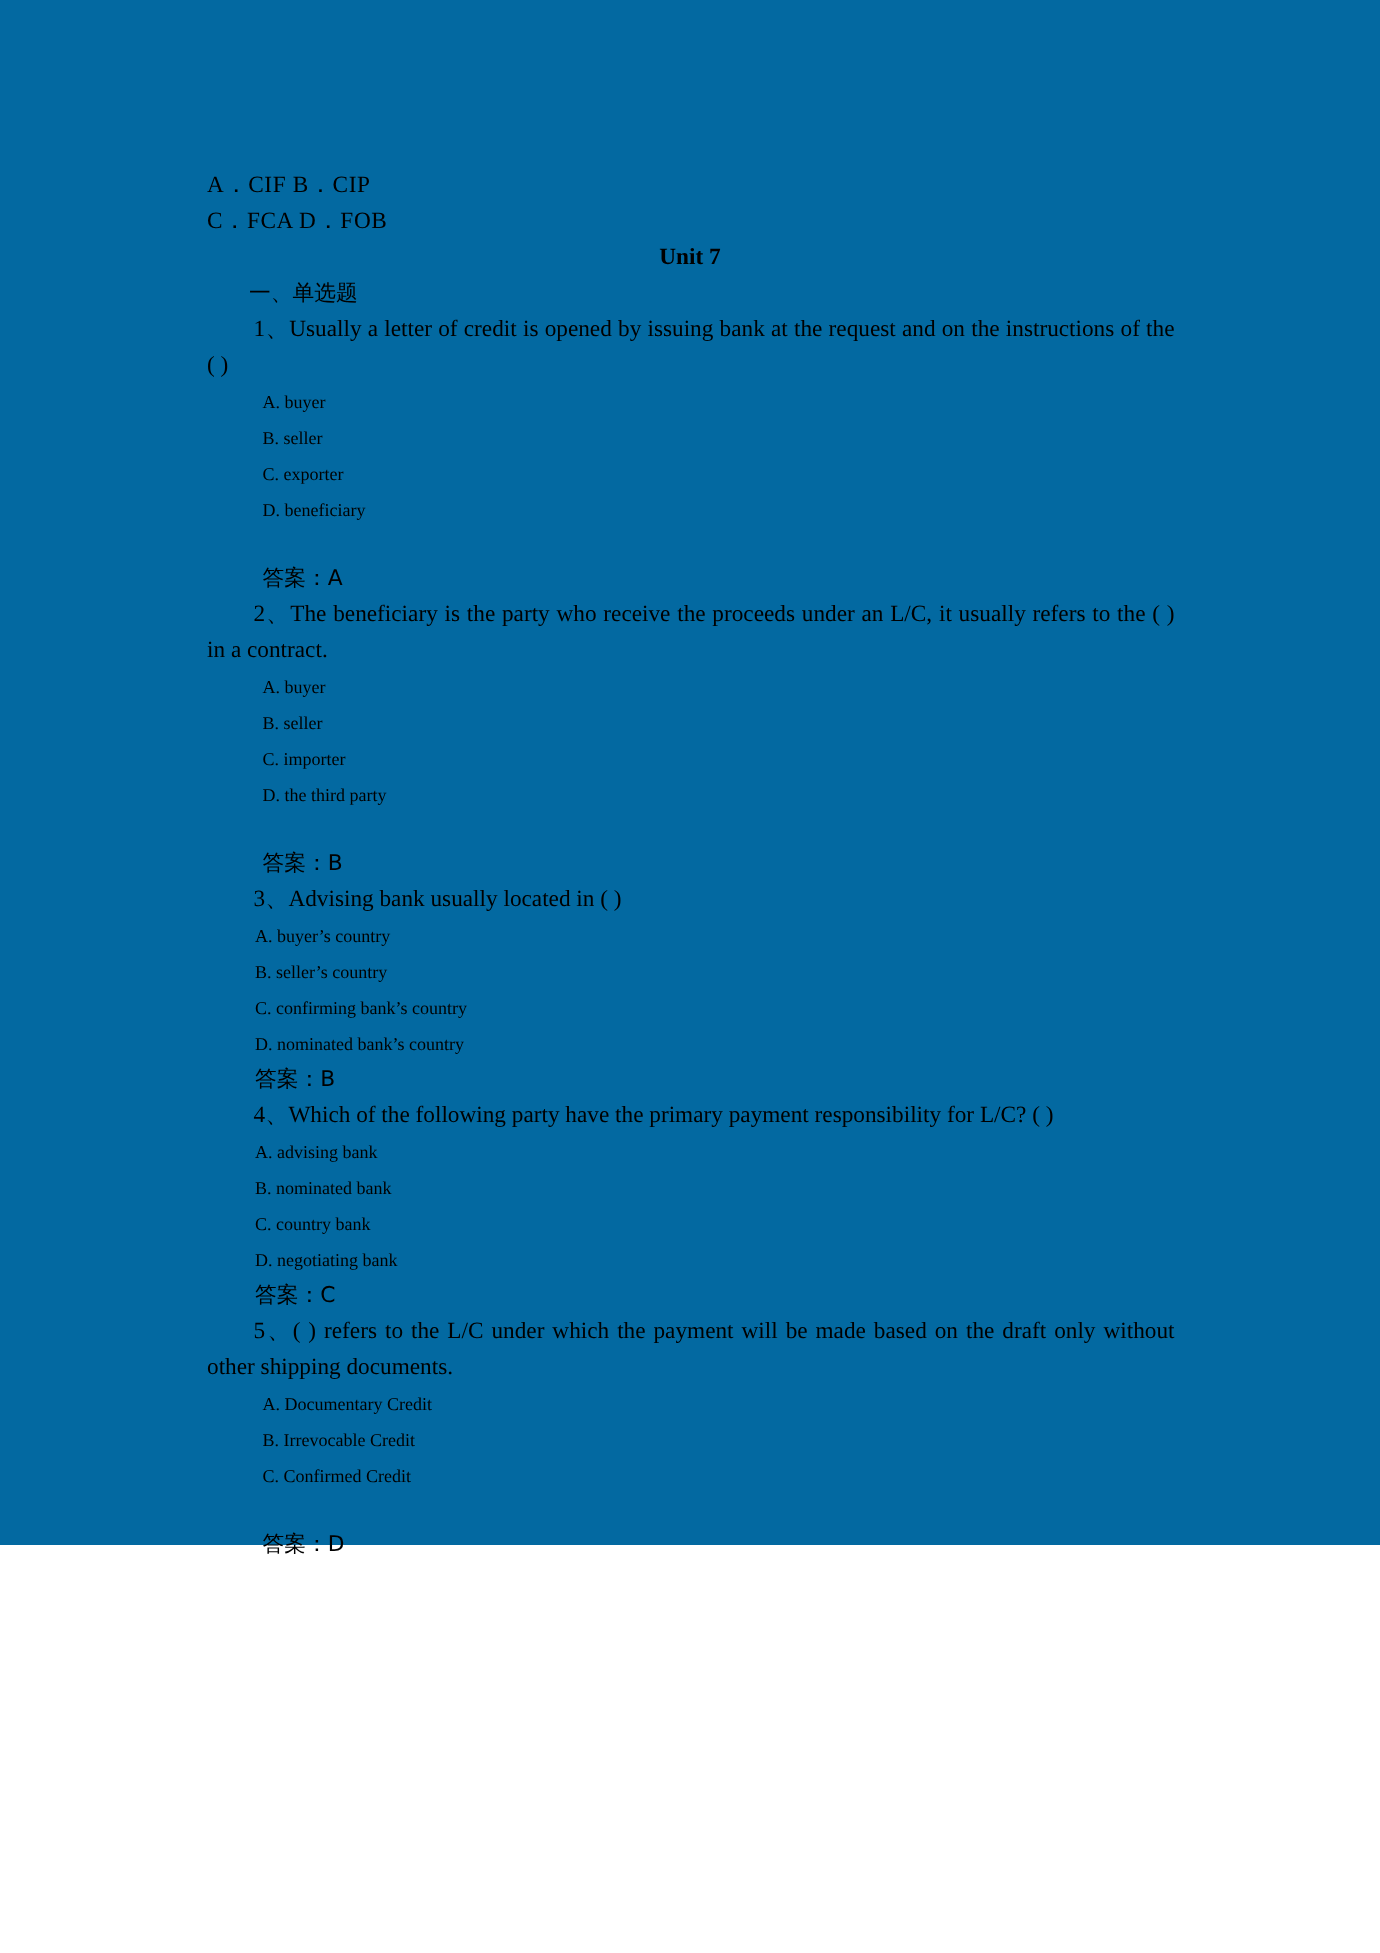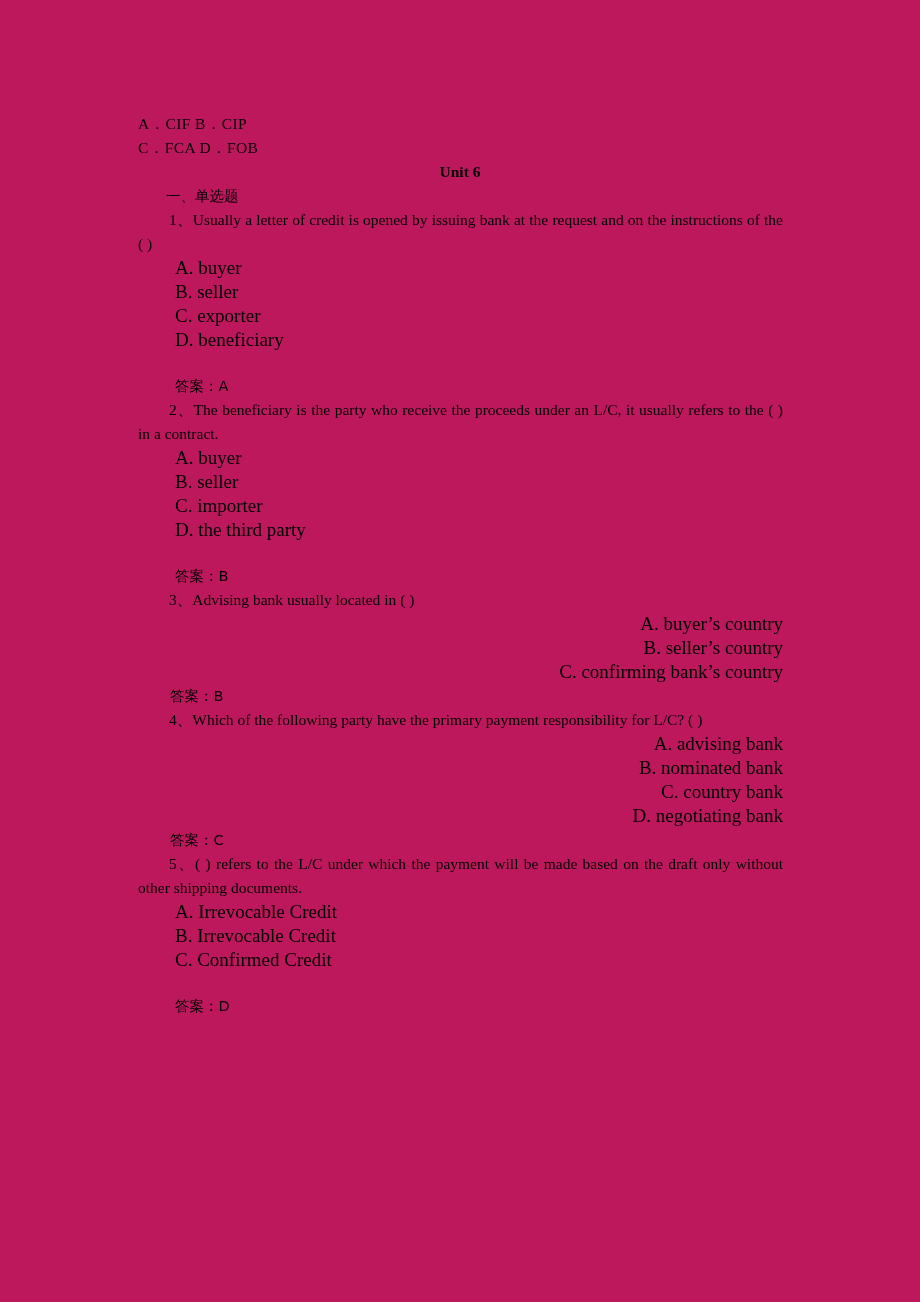--- a/index.html
+++ b/index.html
@@ -10,22 +10,22 @@
   body {
     width: 920px;
     height: 1302px;
     font-family: "Liberation Serif", "DejaVu Serif", serif;
     color: #000000;
     -webkit-font-smoothing: antialiased;
   }
   .page {
     position: relative;
     width: 920px;
-    height: 1302px;
-    background: #be185d;
+    height: 1030px;
+    background: #0369a1;
     box-sizing: border-box;
   }
   .content {
     position: absolute;
     left: 138px;
     top: 112px;
     width: 645px;
   }
   
   .carryover {
@@ -54,46 +54,46 @@
     line-height: 24px;
     text-indent: 31px;
     text-align: justify;
     text-justify: inter-word;
   }
   .q-stem.nospace {
     text-indent: 31px;
   }
   
   .opt {
-    font-size: 19px;
+    font-size: 12px;
     line-height: 24px;
   }
   .opt.ind-deep { padding-left: 37px; }
-  .opt.ind-shallow { padding-left: 32px; text-align: right; }
+  .opt.ind-shallow { padding-left: 32px; }
   .ans {
     font-size: 15.5px;
     line-height: 24px;
   }
   .ans.ind-deep { padding-left: 37px; margin-top: 22px; }
   .ans.ind-shallow { padding-left: 32px; }
   .cjk {
     font-family: "DejaVu Sans", "Liberation Sans", sans-serif;
     font-size: 14.5px;
   }
 </style>
 </head>
 <body>
 
 <div class="page">
   <div class="content">
 
     <div class="carryover">A．CIF B．CIP</div>
     <div class="carryover">C．FCA D．FOB</div>
 
-    <div class="unit-heading">Unit 6</div>
+    <div class="unit-heading">Unit 7</div>
 
     <div class="section-heading cjk">一、单选题</div>
 
     <div>
       <div class="q-stem">1、Usually a letter of credit is opened by issuing bank at the request and on the instructions of the ( )</div>
       <div class="opt ind-deep">A. buyer</div>
       <div class="opt ind-deep">B. seller</div>
       <div class="opt ind-deep">C. exporter</div>
       <div class="opt ind-deep">D. beneficiary</div>
       <div class="ans ind-deep cjk">答案：A</div>
@@ -106,34 +106,35 @@
       <div class="opt ind-deep">C. importer</div>
       <div class="opt ind-deep">D. the third party</div>
       <div class="ans ind-deep cjk">答案：B</div>
     </div>
 
     <div>
       <div class="q-stem">3、Advising bank usually located in ( )</div>
       <div class="opt ind-shallow">A. buyer’s country</div>
       <div class="opt ind-shallow">B. seller’s country</div>
       <div class="opt ind-shallow">C. confirming bank’s country</div>
+      <div class="opt ind-shallow">D. nominated bank’s country</div>
       <div class="ans ind-shallow cjk">答案：B</div>
     </div>
 
     <div>
       <div class="q-stem">4、Which of the following party have the primary payment responsibility for L/C? ( )</div>
       <div class="opt ind-shallow">A. advising bank</div>
       <div class="opt ind-shallow">B. nominated bank</div>
       <div class="opt ind-shallow">C. country bank</div>
       <div class="opt ind-shallow">D. negotiating bank</div>
       <div class="ans ind-shallow cjk">答案：C</div>
     </div>
 
     <div>
       <div class="q-stem nospace">5、( ) refers to the L/C under which the payment will be made based on the draft only without other shipping documents.</div>
-      <div class="opt ind-deep">A. Irrevocable Credit</div>
+      <div class="opt ind-deep">A. Documentary Credit</div>
       <div class="opt ind-deep">B. Irrevocable Credit</div>
       <div class="opt ind-deep">C. Confirmed Credit</div>
       <div class="ans ind-deep cjk">答案：D</div>
     </div>
 
   </div>
 </div>
 
 </body></html>

